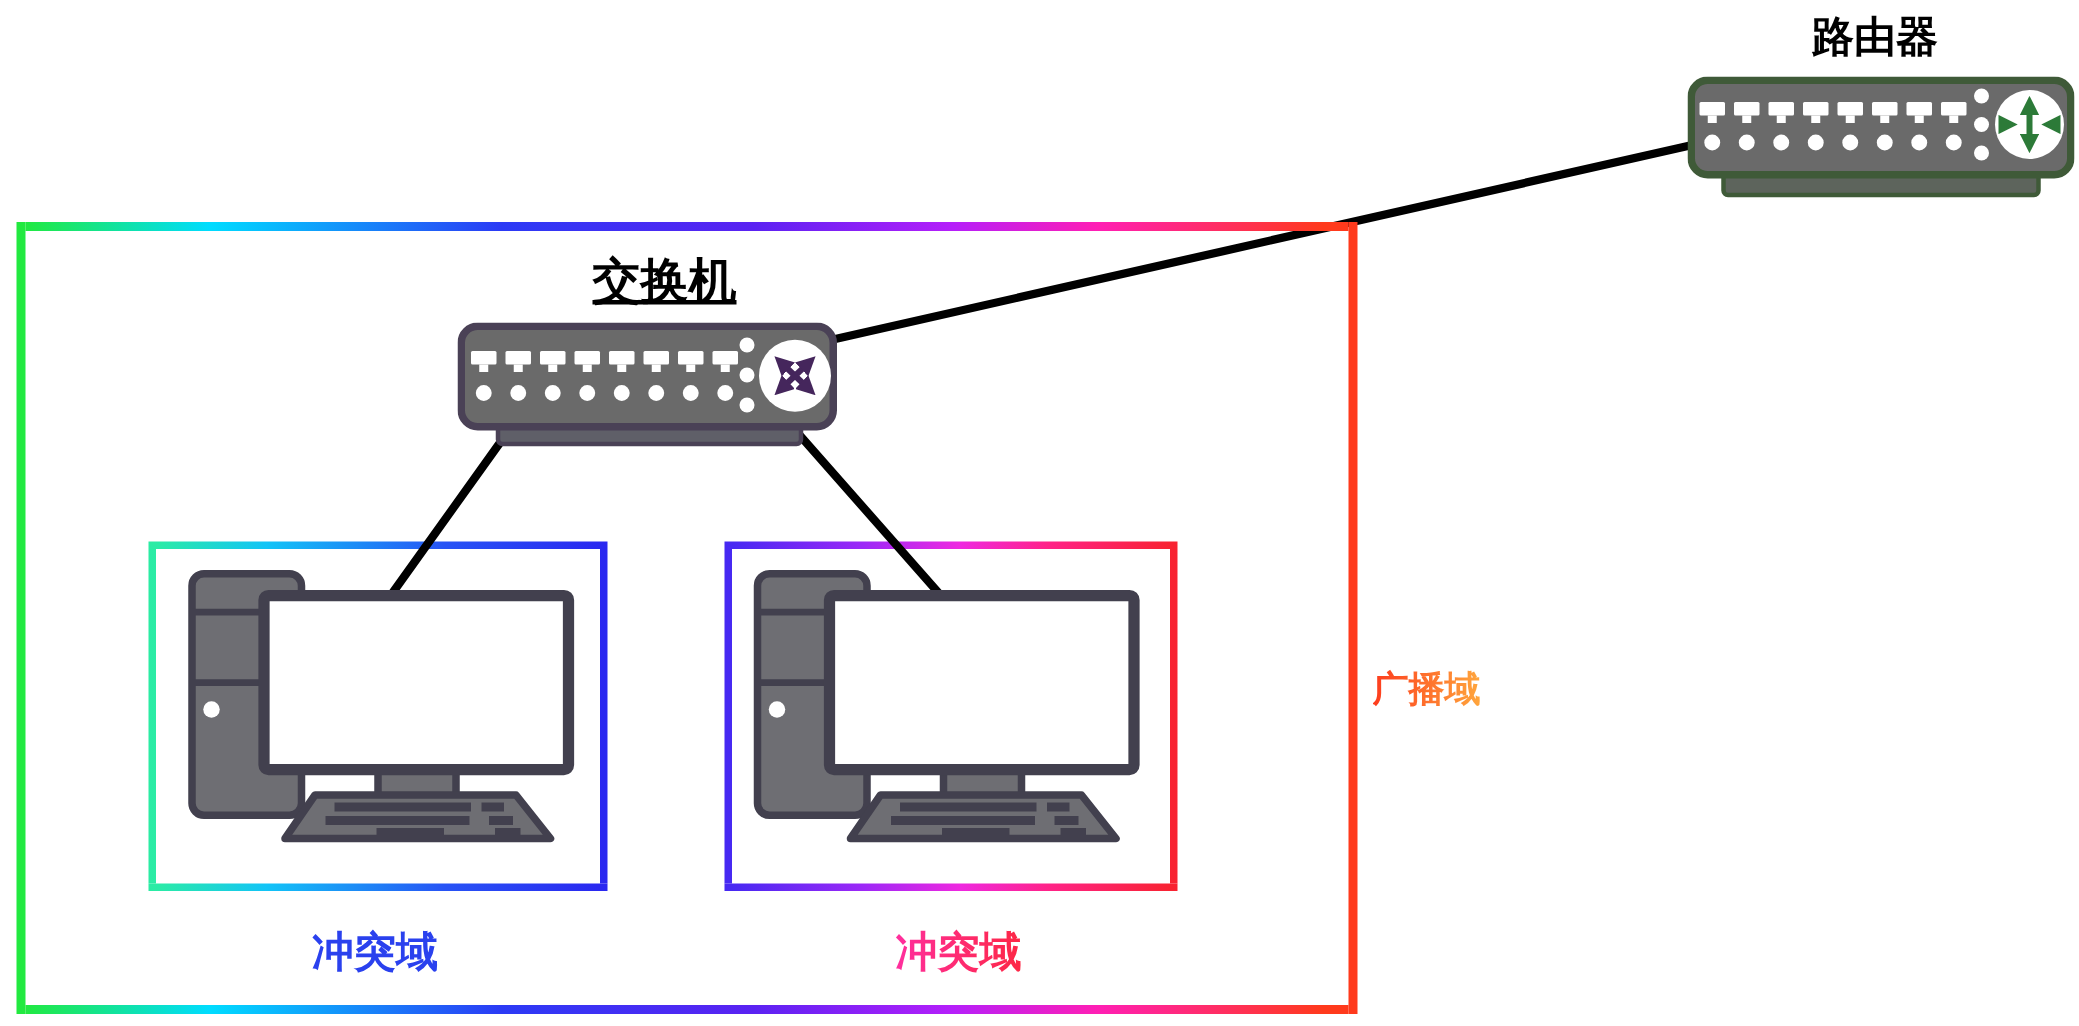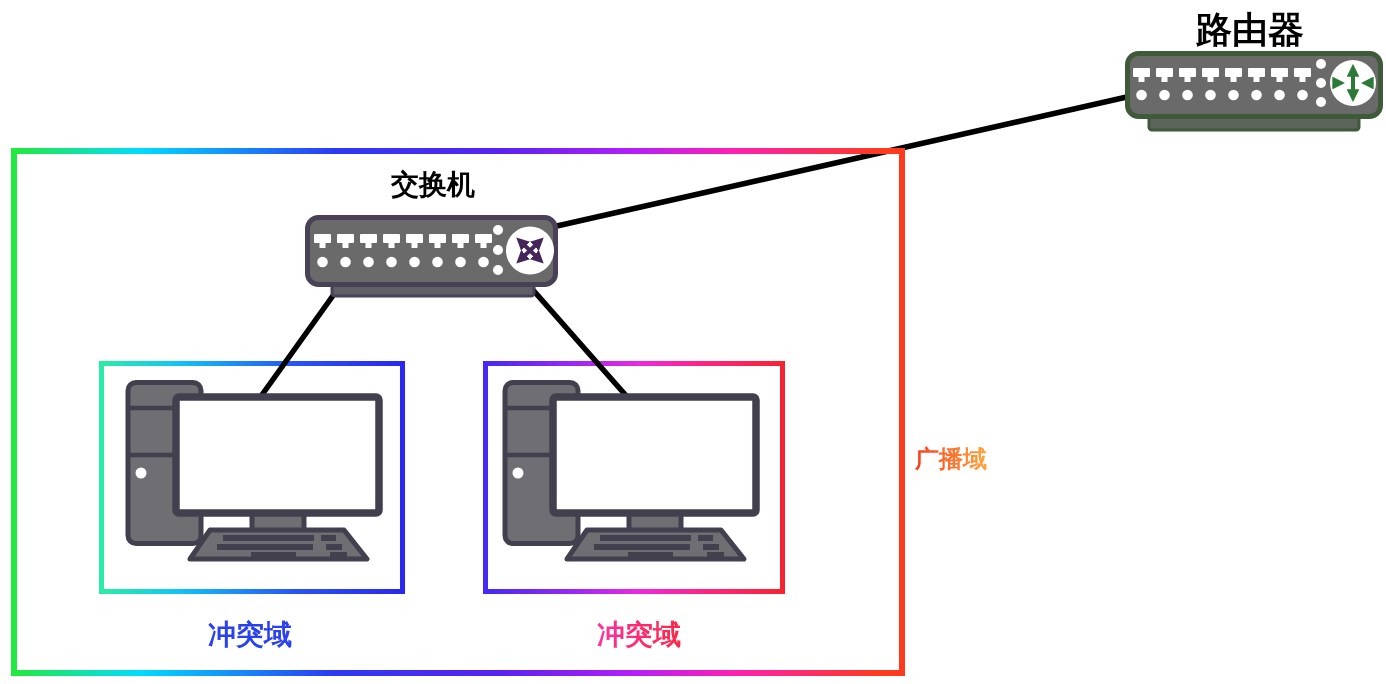--- a/index.html
+++ b/index.html
@@ -17,22 +17,22 @@
   .cbox1{left:99px;top:361px;width:306px;height:233px;
     border-image:linear-gradient(90deg,var(--collision1-box-gradient)) 1;}
   .cbox2{left:483px;top:361px;width:302px;height:233px;
     border-image:linear-gradient(90deg,var(--collision2-box-gradient)) 1;}
   
   .links{position:absolute;left:0;top:0;width:1386px;height:684px;}
   .links line{stroke:var(--line,#000);stroke-width:5.5;stroke-linecap:round;}
   
   .lbl{position:absolute;font-weight:700;white-space:nowrap;}
   .lbl-center{transform:translateX(-50%);}
-  .lbl-switch{left:433px;top:166px;font-size:28px;color:var(--device-label-text,#000);}
-  .lbl-router{left:1250px;top:6px;font-size:36px;color:var(--device-label-text,#000);}
+  .lbl-switch{left:443px;top:166px;font-size:32px;color:var(--device-label-text,#000);text-decoration:underline;}
+  .lbl-router{left:1250px;top:6px;font-size:28px;color:var(--device-label-text,#000);}
   .lbl-c1{left:250px;top:616px;font-size:28px;color:var(--collision1-label);}
   .lbl-c2{left:639px;top:616px;font-size:28px;
     background:linear-gradient(90deg,var(--collision2-label-gradient));
     -webkit-background-clip:text;background-clip:text;color:transparent;}
   .lbl-b{left:915px;top:443px;font-size:24px;
     background:linear-gradient(90deg,var(--broadcast-label-gradient));
     -webkit-background-clip:text;background-clip:text;color:transparent;}
   
   .dev{position:absolute;}
   .dev-switch{left:305px;top:215px;width:256px;height:86px;}

